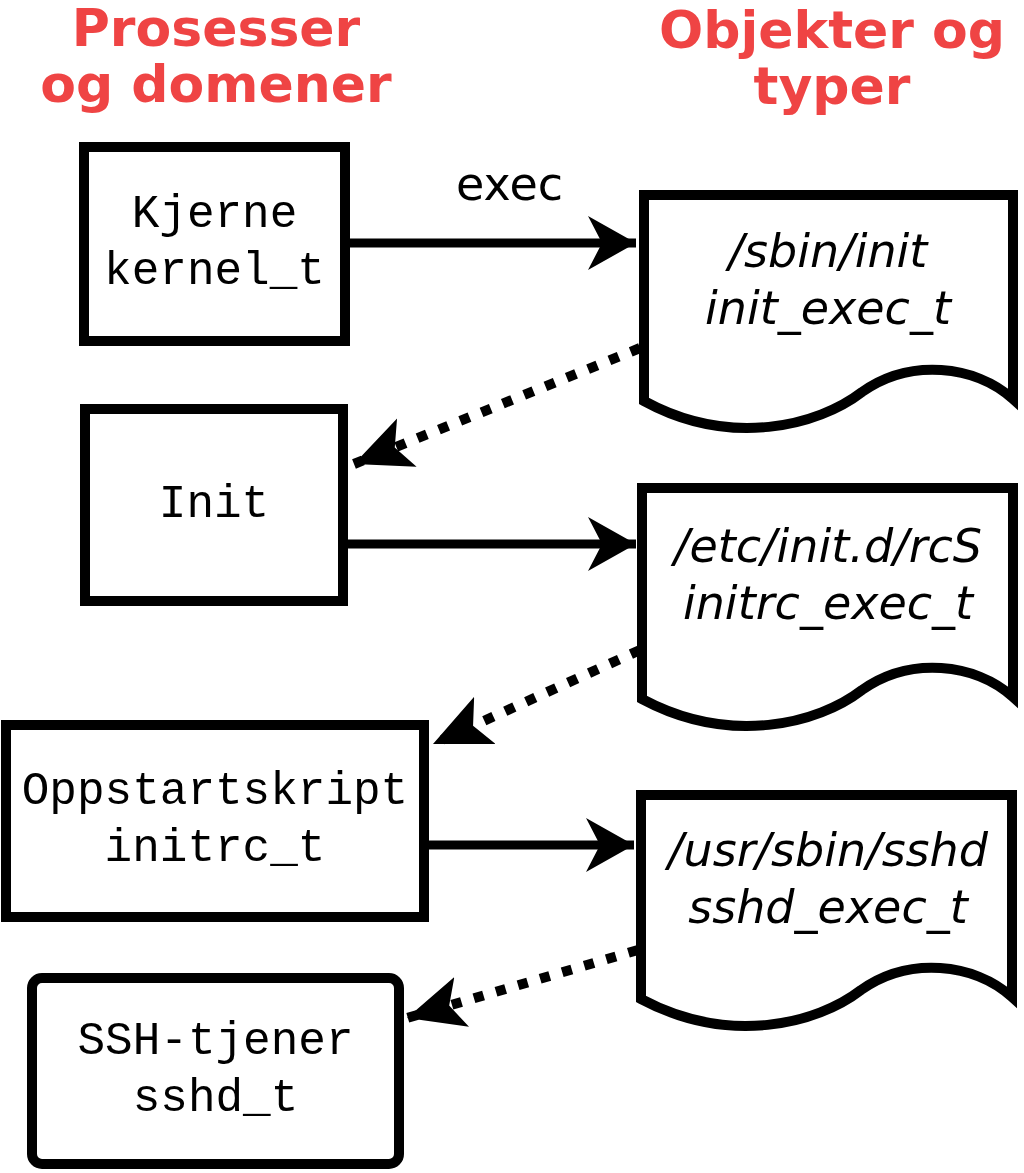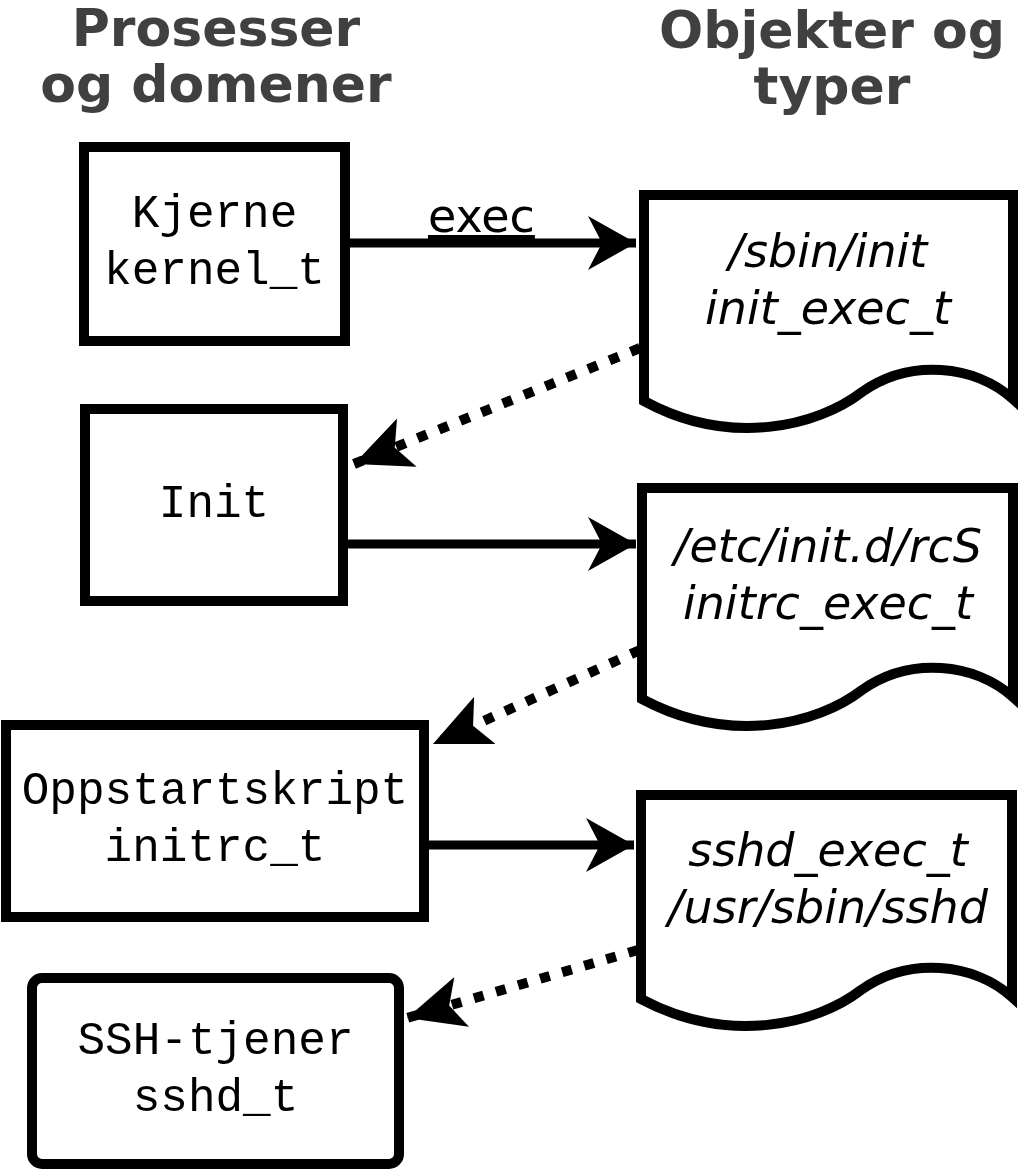--- a/index.html
+++ b/index.html
@@ -15,21 +15,21 @@
     font-family: "DejaVu Sans", "Liberation Sans", sans-serif;
     color: #000000;
     overflow: hidden;
   }
   .col-header {
     position: absolute;
     text-align: center;
     font-weight: bold;
     font-size: 52px;
     line-height: 56px;
-    color: #404040;
+    color: #ef4444;
   }
   .col-header span { display: block; }
   #header-processes { left: 18px; top: 0px;  width: 396px; }
   #header-objects   { left: 634px; top: 2px; width: 396px; }
 
   .proc-box {
     position: absolute;
     box-sizing: border-box;
     border: 10px solid #000000;
     background: #ffffff;
@@ -62,27 +62,26 @@
     font-style: italic;
   }
   .doc-text span { display: block; }
   #doctext-init   { top: 196px; height: 168px; }
   #doctext-initrc { top: 490px; height: 170px; }
   #doctext-sshd   { top: 794px; height: 170px; }
 
   #edge-label-exec {
     position: absolute;
     left: 428px;
-    top: 192px;
+    top: 160px;
     width: 135px;
     height: 48px;
-    text-align: left;
+    text-align: right;
     font-size: 46px;
     line-height: 48px;
-    text-decoration: underline;
   }
 
   svg#diagram-layer {
     position: absolute;
     left: 0;
     top: 0;
   }
   .doc-shape {
     fill: #ffffff;
     stroke: #000000;
@@ -158,19 +157,19 @@
 
   <div class="doc-text" id="doctext-init">
     <span>/sbin/init</span>
     <span>init_exec_t</span>
   </div>
   <div class="doc-text" id="doctext-initrc">
     <span>/etc/init.d/rcS</span>
     <span>initrc_exec_t</span>
   </div>
   <div class="doc-text" id="doctext-sshd">
+    <span>/usr/sbin/sshd</span>
     <span>sshd_exec_t</span>
-    <span>/usr/sbin/sshd</span>
   </div>
 
   <div id="edge-label-exec">exec</div>
 
 </div>
 
 </body></html>

